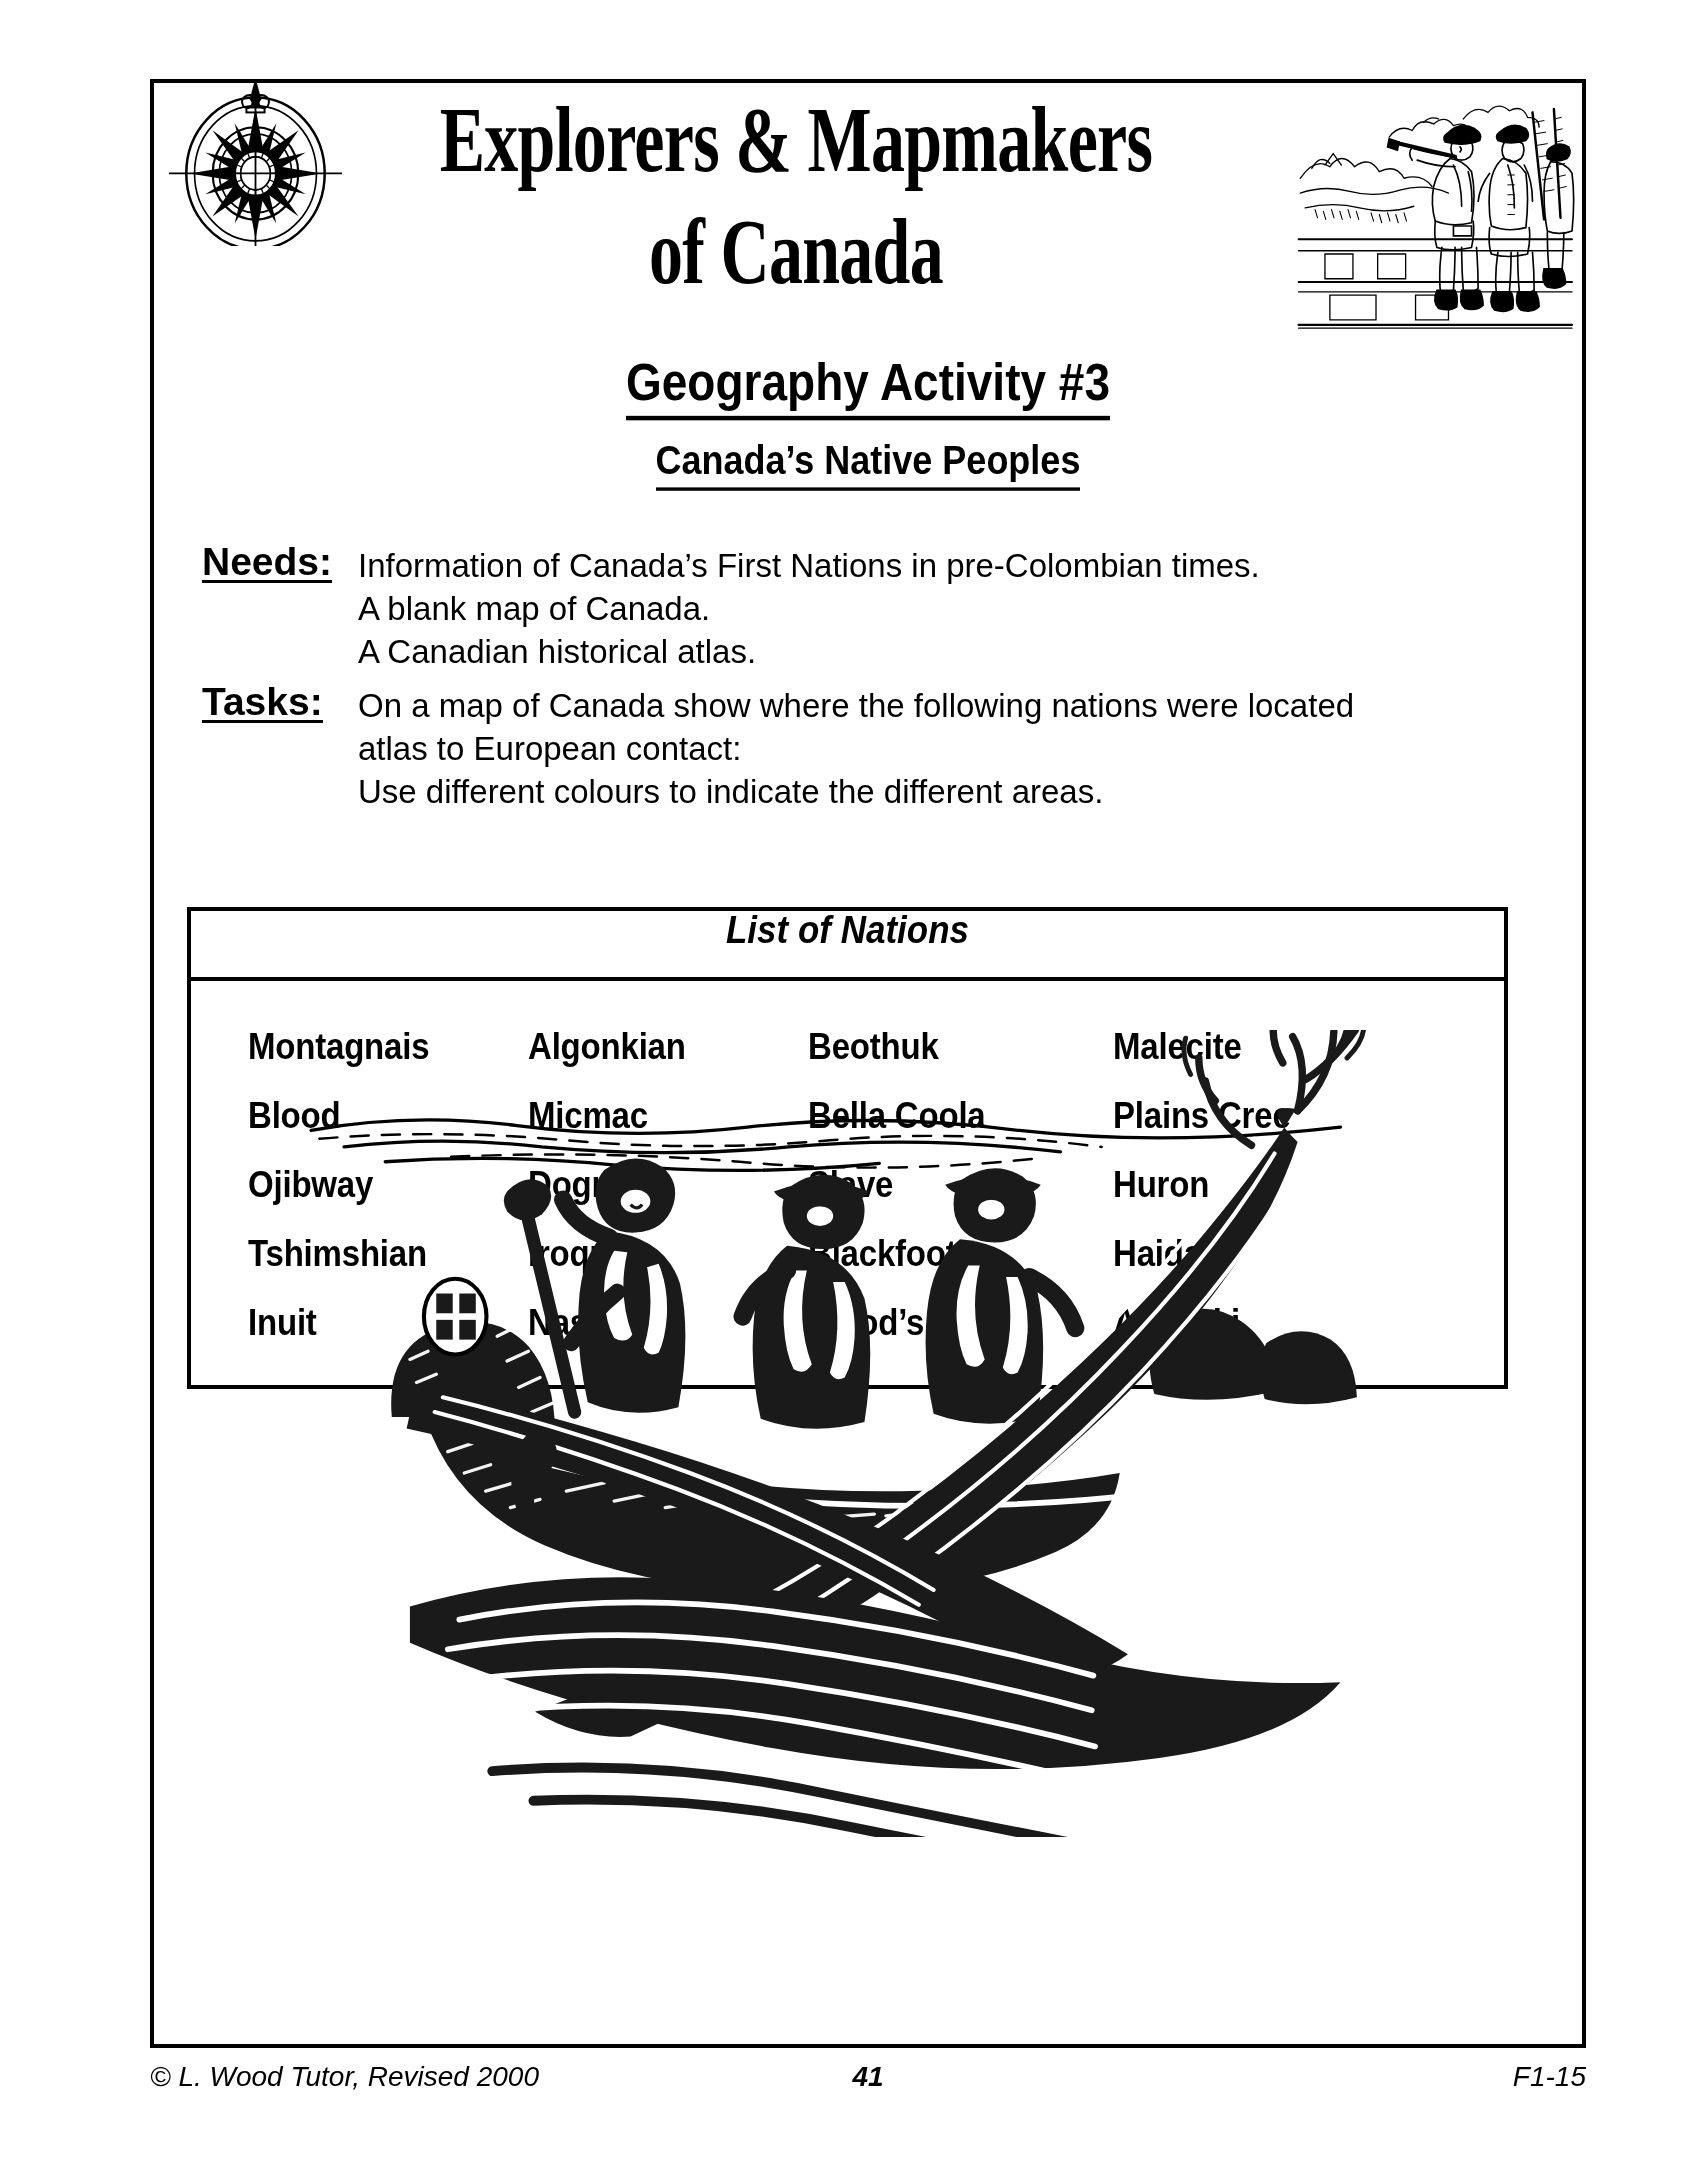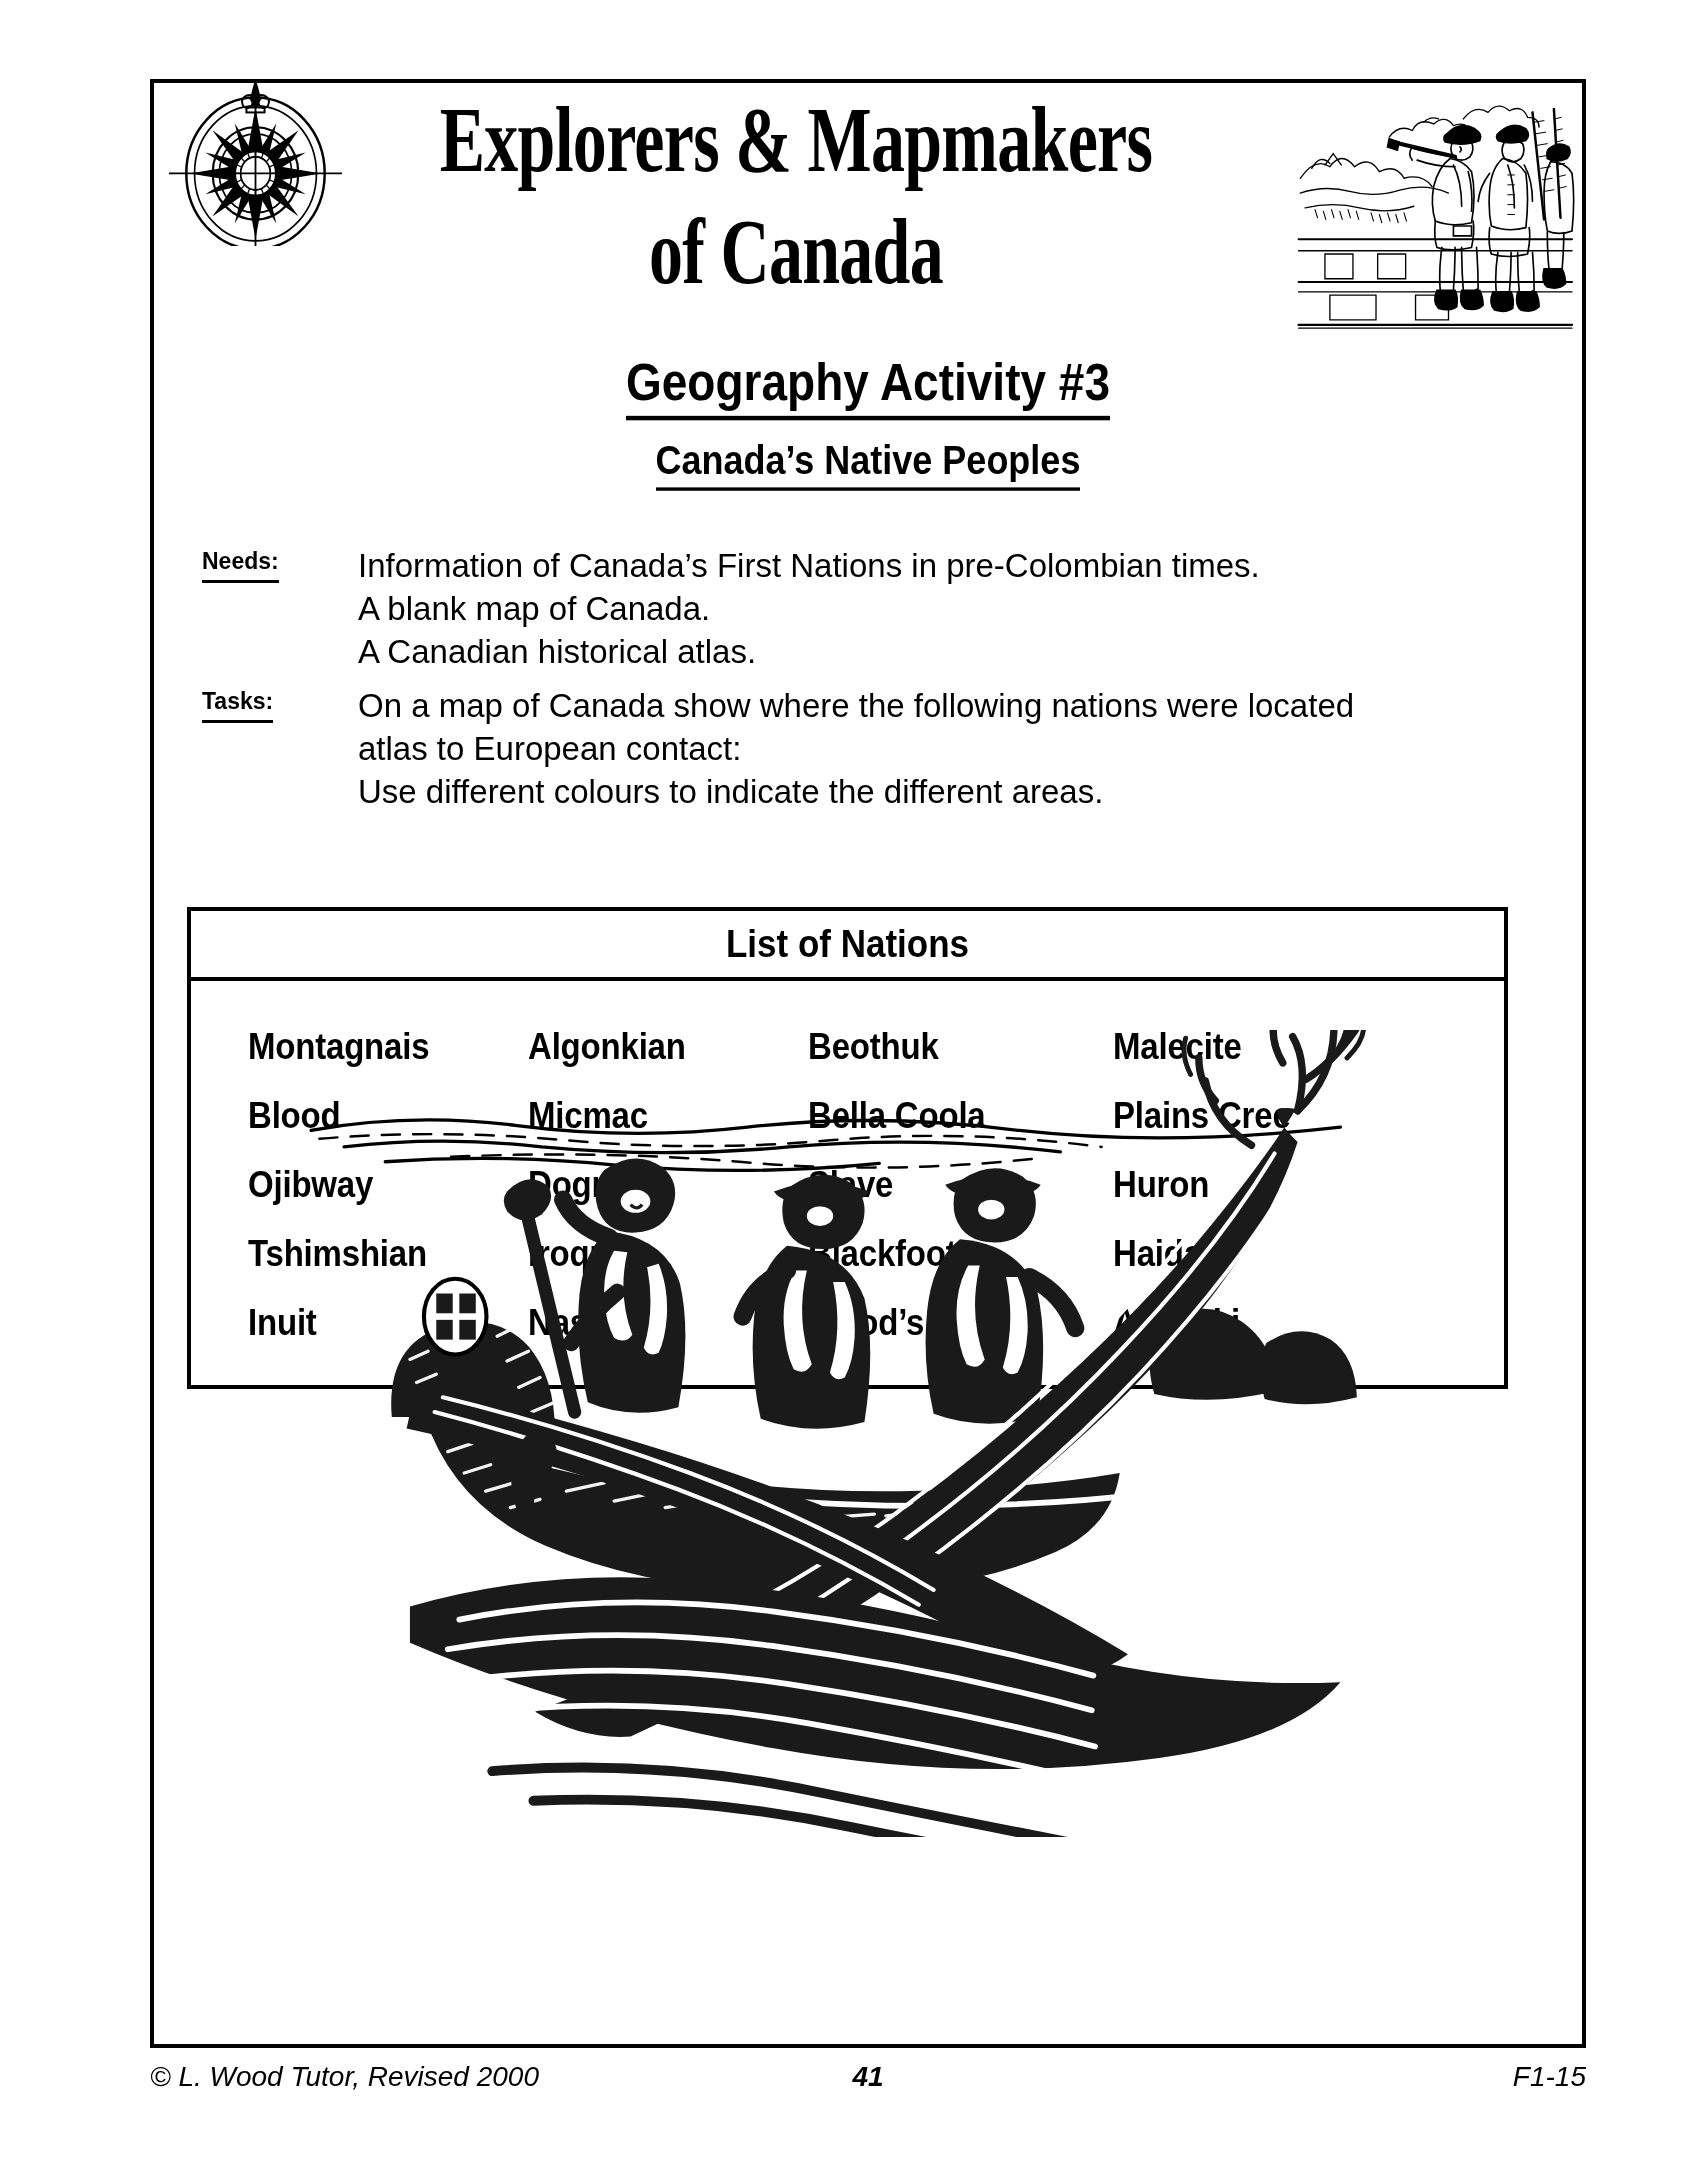--- a/index.html
+++ b/index.html
@@ -125,21 +125,21 @@
     left: 0;
     width: 100%;
   }
   #needs-section { top: 461px; }
   #tasks-section { top: 601px; }
 
   .sec-label {
     position: absolute;
     left: 48px;
     top: 0;
-    font-size: 23px;
+    font-size: 39px;
     font-weight: bold;
     border-bottom: 3.3px solid #000;
     padding-bottom: 0.8px;
     line-height: 35px;
   }
   .sec-body {
     position: absolute;
     left: 204px;
     top: 0;
     width: 1170px;
@@ -156,22 +156,22 @@
     top: 824px;
     width: 1321px;
     border: 4.1px solid #000;
     box-sizing: border-box;
     background: #fff;
   }
   #nations-header {
     height: 66px;
     border-bottom: 4.1px solid #000;
     display: flex;
-    align-items: center;
     justify-content: center;
+    font-style: italic;
   }
   #nations-header span {
     font-size: 35px;
     font-weight: bold;
     transform: scaleY(1.1);
   }
   #nations-grid {
     padding: 31px 0 28px 16px;
   }
   .nations-row {

